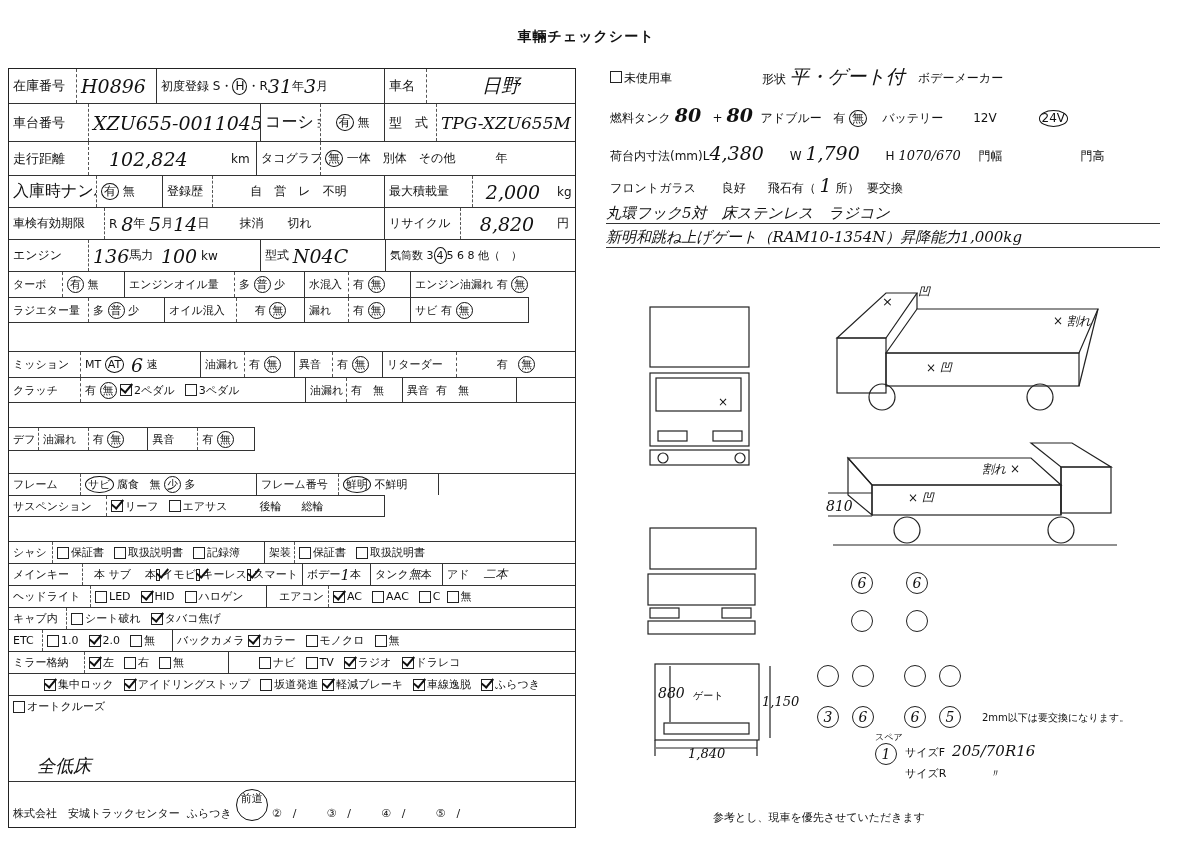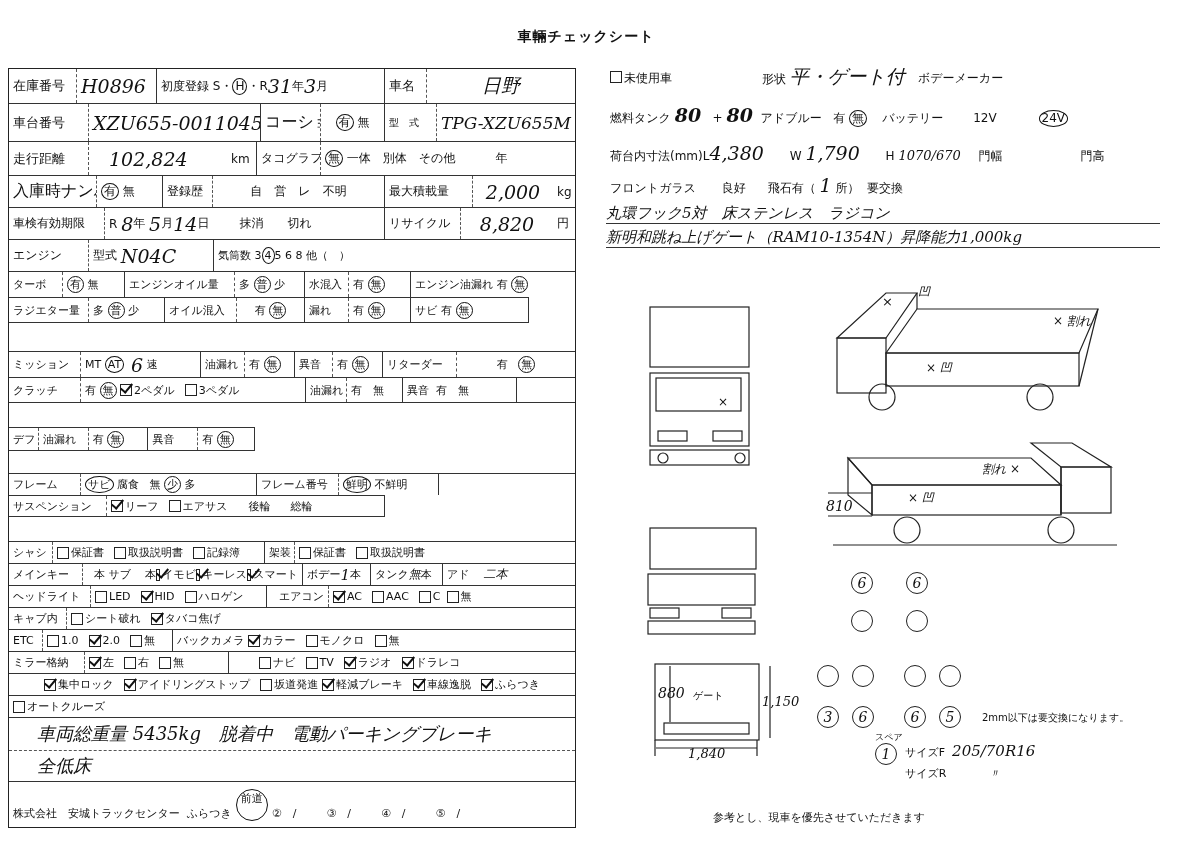--- a/index.html
+++ b/index.html
@@ -50,21 +50,21 @@
   </div>
 
   <div class="row" style="top:34px;height:38px;width:566px;">
     <div class="cell dash" style="width:80px;font-size:13px;">車台番号</div>
     <div class="cell solid hw" style="width:172px;">XZU655-0011045</div>
     <div class="cell dash lbl-s" style="width:60px;">コーション</div>
     <div class="cell solid" style="width:64px;justify-content:center;">
       <span class="circ">有</span>&nbsp;
       <span>無</span>
     </div>
-    <div class="cell dash" style="width:52px;font-size:10px;">型　式</div>
+    <div class="cell dash" style="width:52px;font-size:13px;">型　式</div>
     <div class="cell hw" style="width:138px;font-size:17px;">TPG-XZU655M</div>
   </div>
 
   <div class="row" style="top:72px;height:34px;width:566px;">
     <div class="cell dash" style="width:80px;font-size:13px;">走行距離</div>
     <div class="cell hw" style="width:138px;padding-left:20px;">102,824</div>
     <div class="cell solid" style="width:30px;">km</div>
     <div class="cell dash" style="width:64px;">タコグラフ</div>
     <div class="cell" style="width:254px;">
       <span class="circ">無</span>&nbsp;
@@ -98,20 +98,26 @@
       <span>日</span>
       <span style="margin-left:30px;">抹消　　切れ</span>
     </div>
     <div class="cell dash" style="width:76px;">リサイクル</div>
     <div class="cell hw" style="width:92px;justify-content:center;">8,820</div>
     <div class="cell" style="width:22px;">円</div>
   </div>
 
   <div class="row" style="top:170px;height:32px;width:566px;">
     <div class="cell dash" style="width:80px;">エンジン</div>
+    <div class="cell solid" style="width:172px;">
+      <span class="hw">136</span>
+      <span>馬力</span>&nbsp;&nbsp;
+      <span class="hw">100</span>&nbsp;
+      <span>kw</span>
+    </div>
     <div class="cell" style="width:124px;">
       <span>型式</span>&nbsp;
       <span class="hw">N04C</span>
     </div>
     <div class="cell" style="width:190px;border-left:1px solid #333;font-size:11px;">
       <span>気筒数</span>&nbsp;
       <span>3</span>
       <span class="circ">4</span>
       <span>5 6 8 他（　）</span>
     </div>
@@ -236,21 +242,21 @@
     </div>
   </div>
 
   <div class="row" style="top:426px;height:22px;width:376px;font-size:11px;border-bottom:1px solid #333;border-right:1px solid #333;">
     <div class="cell dash" style="width:98px;">サスペンション</div>
     <div class="cell" style="width:276px;">
       <span class="chk on"></span>
         <span>リーフ</span>
       <span class="chk sp"></span>
         <span>エアサス</span>
-      <span style="margin-left:21px;">後輪</span>
+      <span style="margin-left:32px;">後輪</span>
       <span style="margin-left:20px;">総輪</span>
     </div>
   </div>
 
   <div class="row" style="top:472px;height:22px;width:566px;font-size:11px;">
     <div class="cell dash" style="width:44px;">シャシ</div>
     <div class="cell solid" style="width:212px;">
       <span class="chk"></span>
         <span>保証書</span>
       <span class="chk sp"></span>
@@ -382,23 +388,20 @@
     </div>
   </div>
 
   <div class="row" style="top:626px;height:22px;width:566px;font-size:11px;">
     <div class="cell" style="width:566px;">
       <span class="chk"></span>
         <span>オートクルーズ</span>
     </div>
   </div>
 
-  <div class="row" style="top:648px;height:34px;width:566px;border-bottom:1px dashed #555;">
-    <div class="cell hw" style="width:566px;padding-left:28px;font-size:18px;">車両総重量 5435kg　脱着中　電動パーキングブレーキ</div>
-  </div>
   <div class="row" style="top:682px;height:30px;width:566px;border-top:none;">
     <div class="cell hw" style="width:566px;padding-left:28px;font-size:18px;">全低床</div>
   </div>
 
   <div class="row" style="top:712px;height:46px;width:566px;font-size:11px;">
     <div class="cell" style="width:566px;align-items:flex-end;padding-bottom:6px;">
       <span>株式会社　安城トラックセンター</span>&nbsp;&nbsp;
       <span>ふらつき</span>
       <span style="display:inline-block;width:32px;height:32px;border:1.3px solid #111;border-radius:50%;font-size:11px;line-height:14px;text-align:center;margin:0 4px;padding-top:2px;box-sizing:border-box;word-break:break-all;white-space:normal;">前道</span>
       <span>②　/</span>

